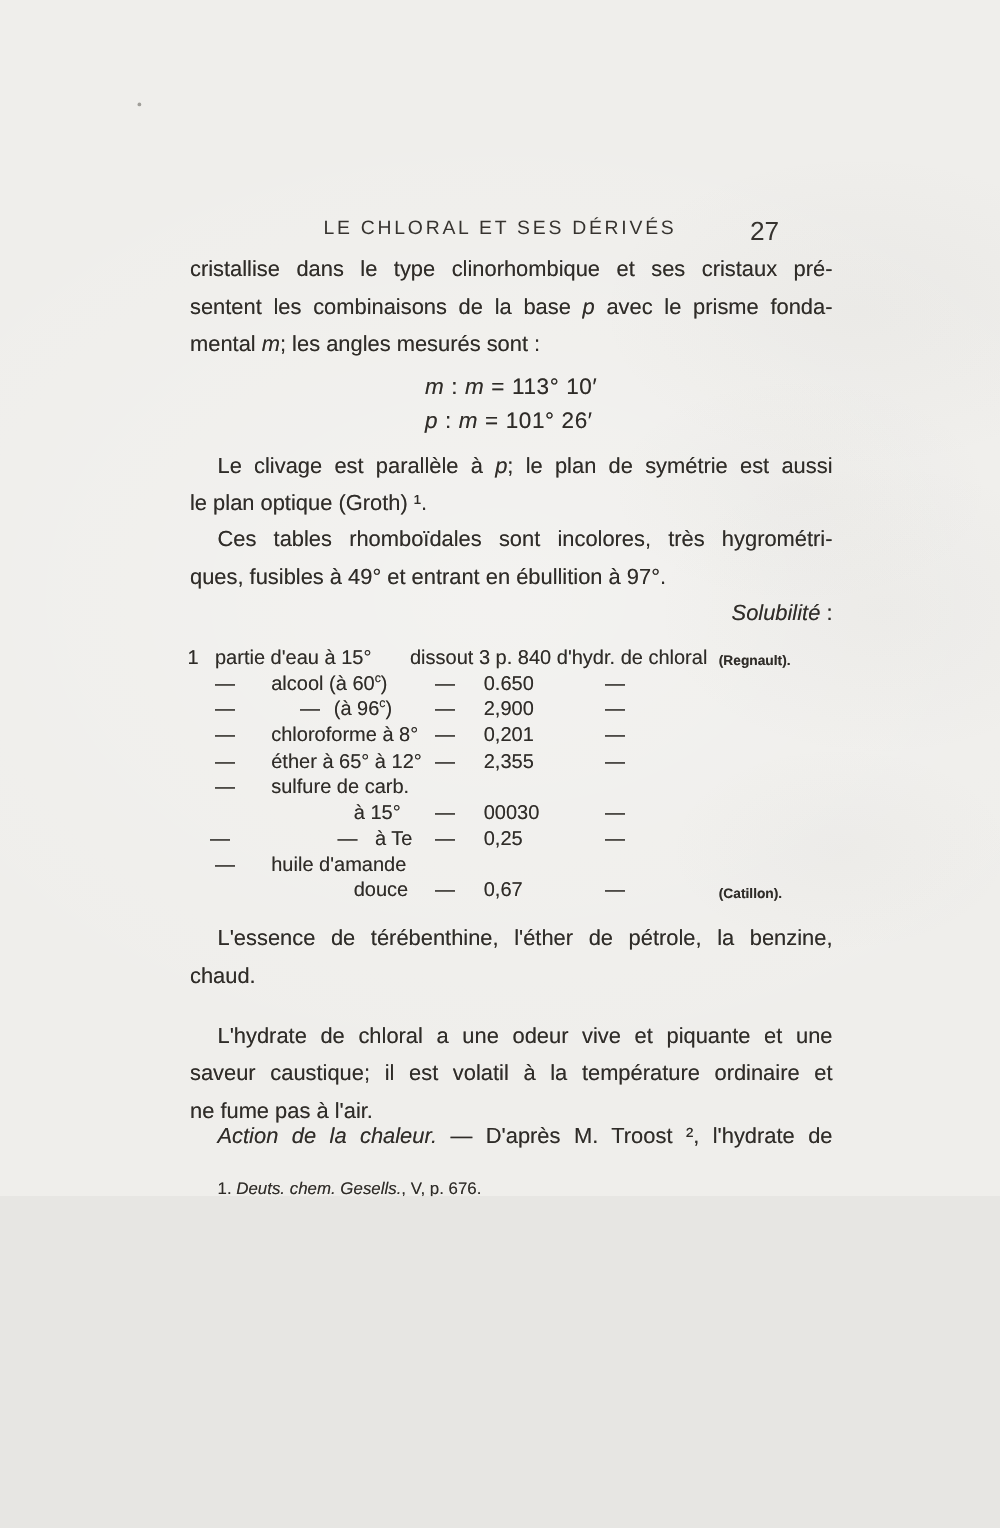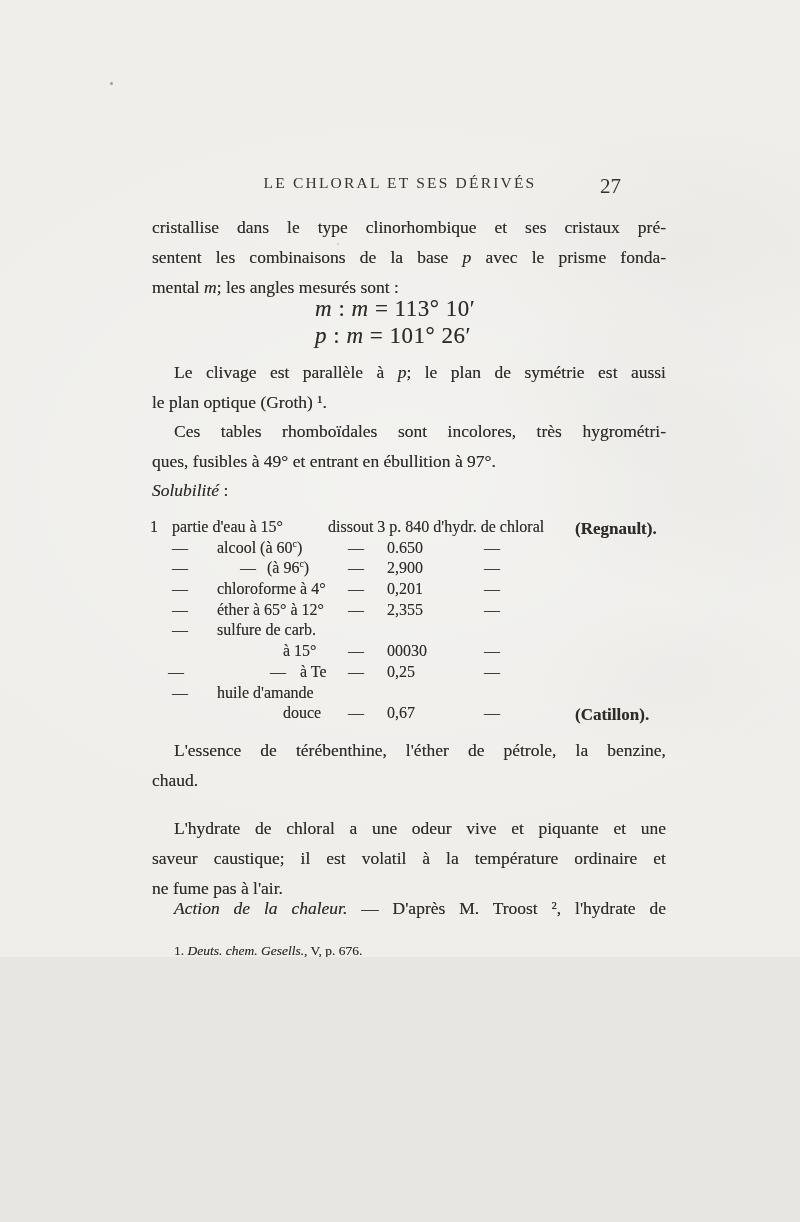--- a/index.html
+++ b/index.html
@@ -7,21 +7,21 @@
     position:relative;
     width:800px;height:957px;
     margin:0 auto;
     background:
       radial-gradient(ellipse 300px 180px at 86% 26%, rgba(125,123,118,0.045), transparent 70%),
       radial-gradient(ellipse 220px 130px at 80% 41%, rgba(125,123,118,0.035), transparent 70%),
       radial-gradient(ellipse 260px 170px at 88% 51%, rgba(125,123,118,0.04), transparent 70%),
       radial-gradient(ellipse 200px 120px at 84% 71%, rgba(125,123,118,0.03), transparent 70%),
       radial-gradient(ellipse 700px 500px at 50% 50%, rgba(255,255,255,0.25), transparent 80%),
       #efeeeb;
-    font-family:Liberation Serif, serif;
+    font-family:Liberation Sans, sans-serif;
     color:#2f2c28;
     overflow:hidden;
   }
   .speck{position:absolute;border-radius:50%;background:rgba(95,92,86,0.55);}
   .running-head{
     position:absolute;top:174px;left:140px;width:520px;
     text-align:center;font-size:15.5px;letter-spacing:2.2px;
     color:#36332f;
   }
   .page-num{
@@ -30,59 +30,59 @@
   }
   .para{position:absolute;left:152px;width:514px;}
   .bline{
     font-size:17.5px;line-height:30px;
     text-align:justify;text-align-last:justify;
     text-shadow:0 0 0.4px rgba(47,44,40,0.55);
   }
   .bline.last{text-align-last:left;}
   .bline.indent{text-indent:22px;}
   .equations{position:absolute;left:315px;top:296px;}
-  .eqline{font-size:23px;line-height:26.5px;letter-spacing:0.5px;text-shadow:0 0 0.4px rgba(47,44,40,0.5);}
+  .eqline{font-size:18px;line-height:26.5px;letter-spacing:0.5px;text-shadow:0 0 0.4px rgba(47,44,40,0.5);margin-left:25px;}
   .sol-head{
     position:absolute;left:152px;top:480px;width:514px;
-    text-align:left;font-size:17.5px;text-shadow:0 0 0.4px rgba(47,44,40,0.5);
+    text-align:right;font-size:17.5px;text-shadow:0 0 0.4px rgba(47,44,40,0.5);
   }
   .sol-table{position:absolute;left:0;top:517px;width:800px;}
   .trow{position:relative;height:20.7px;font-size:16px;line-height:20.7px;}
   .tc{position:absolute;top:0;white-space:nowrap;text-shadow:0 0 0.4px rgba(47,44,40,0.5);}
   .c-num{left:150px;}
   .c-d1{left:172px;}
   .c-sub{left:217px;text-align:center;}
   .c-subdash{left:240px;}
   .c-sub2{left:267px;}
   .c-mdash{left:270px;}
   .c-sub3{left:300px;}
   .c-subind{left:245px;margin-left:38px;}
   .c-mid{left:328px;}
   .c-d2{left:348px;}
   .c-val{left:387px;}
   .c-d3{left:484px;}
-  .c-src{left:575px;font-size:17px;font-weight:bold;top:2px;}
+  .c-src{left:575px;font-size:11px;font-weight:bold;top:2px;}
   .footnotes{position:absolute;left:152px;top:941px;width:514px;}
   .fline{font-size:13.5px;line-height:19px;text-shadow:0 0 0.3px rgba(47,44,40,0.5);}
   .fline.indent{text-indent:22px;}
   i{font-style:italic;}
   sup{font-size:62%;vertical-align:super;line-height:0;}
 </style>
 </head>
 <body>
 
 <div class="page">
 
   <div class="speck" style="left:110px;top:82px;width:3px;height:3px;"></div>
   <div class="speck" style="left:337px;top:243px;width:2px;height:2px;opacity:.5;"></div>
 
   <div class="running-head">LE CHLORAL ET SES DÉRIVÉS</div>
   <div class="page-num">27</div>
 
-  <div class="para" style="top:212px;">
+  <div class="para" style="top:200px;">
     <div class="bline">cristallise dans le type clinorhombique et ses cristaux pré-</div>
     <div class="bline">sentent les combinaisons de la base <i>p</i> avec le prisme fonda-</div>
     <div class="bline last">mental <i>m</i>; les angles mesurés sont :</div>
   </div>
 
   <div class="equations">
     <div class="eqline"><i>m</i> : <i>m</i> = 113° 10′</div>
     <div class="eqline"><i>p</i> : <i>m</i> = 101° 26′</div>
   </div>
 
@@ -115,21 +115,21 @@
     <div class="trow">
       <span class="tc c-d1">—</span>
       <span class="tc c-subdash">—</span>
       <span class="tc c-sub2">(à 96<sup>c</sup>)</span>
       <span class="tc c-d2">—</span>
       <span class="tc c-val">2,900</span>
       <span class="tc c-d3">—</span>
     </div>
     <div class="trow">
       <span class="tc c-d1">—</span>
-      <span class="tc c-sub">chloroforme à 4°</span>
+      <span class="tc c-sub">chloroforme à 8°</span>
       <span class="tc c-d2">—</span>
       <span class="tc c-val">0,201</span>
       <span class="tc c-d3">—</span>
     </div>
     <div class="trow">
       <span class="tc c-d1">—</span>
       <span class="tc c-sub">éther à 65° à 12°</span>
       <span class="tc c-d2">—</span>
       <span class="tc c-val">2,355</span>
       <span class="tc c-d3">—</span>

